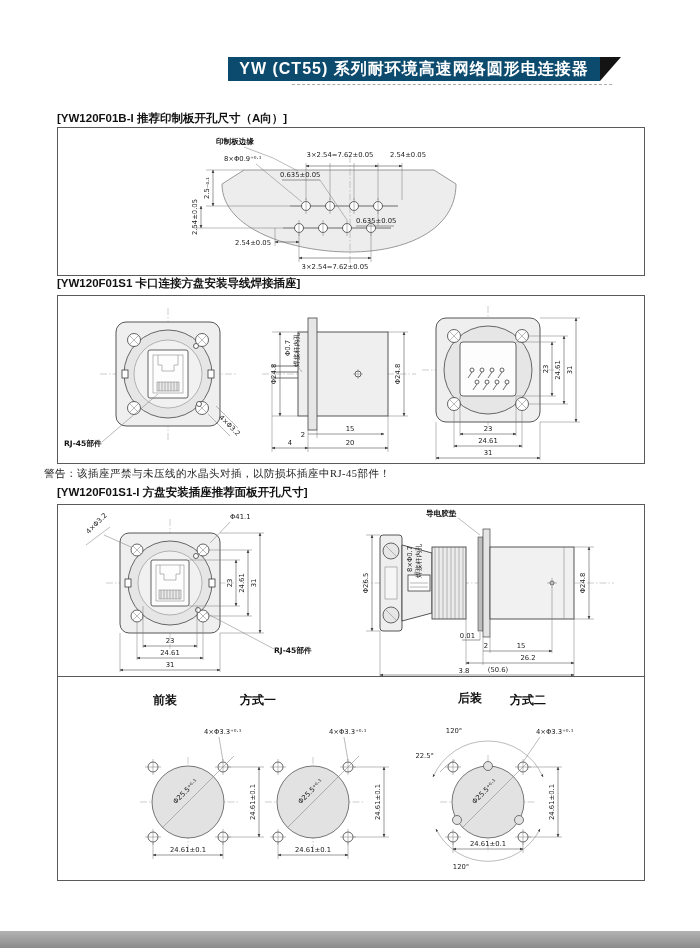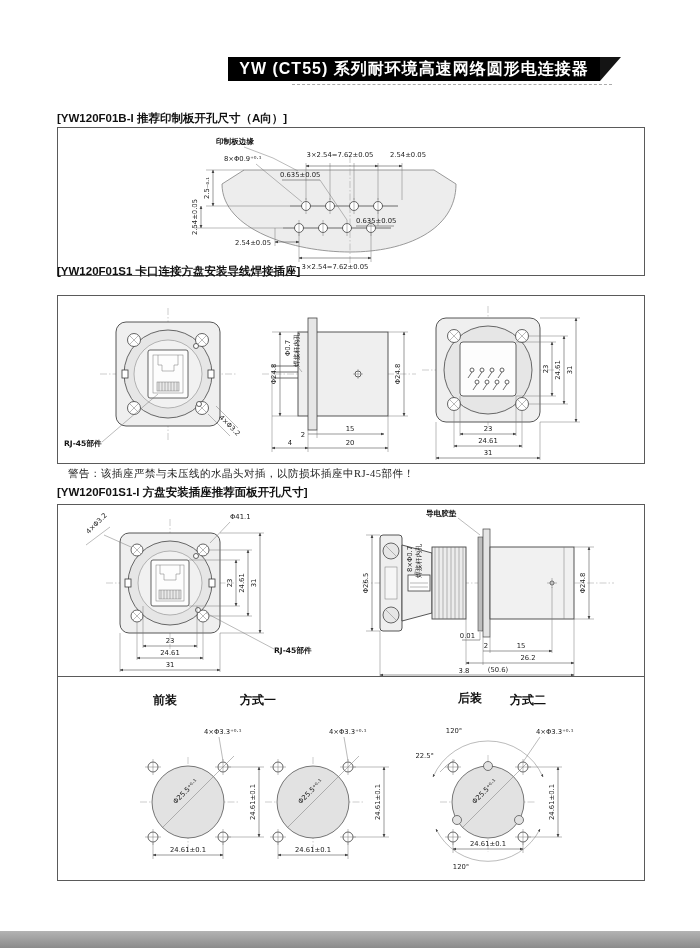--- a/index.html
+++ b/index.html
@@ -1,26 +1,26 @@
 <!DOCTYPE html>
 <html><head>
 <meta charset="utf-8">
 <style>
   html,body{margin:0;padding:0;}
   body{width:700px;height:950px;background:#ffffff;position:relative;
        font-family:"Liberation Sans","DejaVu Sans",sans-serif;overflow:hidden;}
   .page{position:absolute;inset:0;background:#fff;}
-  .banner{position:absolute;left:228px;top:57px;width:372px;height:24px;background:#000000;
+  .banner{position:absolute;left:228px;top:57px;width:372px;height:24px;background:#0c4a6e;
           color:#fff;display:flex;align-items:center;justify-content:center;
           font-weight:bold;font-size:16px;letter-spacing:1px;white-space:nowrap;}
   .banner-tail{position:absolute;left:600px;top:57px;width:21px;height:24px;background:#141414;
           clip-path:polygon(0 0,100% 0,0 100%);}
   .banner-underline{position:absolute;left:292px;top:84px;width:320px;border-top:1px dashed #aaa;}
   .sec-h{position:absolute;left:57px;font-weight:bold;font-size:11.5px;color:#111;white-space:nowrap;}
-  .warn{position:absolute;left:68px;top:467px;font-family:"Liberation Serif","DejaVu Serif",serif;
+  .warn{position:absolute;left:44px;top:467px;font-family:"Liberation Serif","DejaVu Serif",serif;
         font-size:10.5px;color:#222;letter-spacing:.5px;white-space:nowrap;}
   .box{position:absolute;left:57px;width:586px;border:1px solid #5a5a5a;background:#fff;}
   .footer-bar{position:absolute;left:0;top:931px;width:700px;height:17px;
         background:linear-gradient(#b3b3b3,#8b8b8b);}
   svg{display:block;}
   svg text{font-family:"DejaVu Sans","Liberation Sans",sans-serif;}
   .dim{font-size:6.8px;fill:#1a1a1a;}
   .lbl{font-size:7.6px;fill:#111;font-weight:bold;}
   .big{font-size:12px;fill:#111;font-weight:bold;}
   .s{stroke:#4a4a4a;stroke-width:.8;fill:none;}
@@ -109,21 +109,21 @@
       <text class="dim" x="213" y="117" text-anchor="end">2.54±0.05</text>
       <text class="dim" x="298" y="95" text-anchor="start">0.635±0.05</text>
       <line class="dimln" x1="298" y1="98" x2="336" y2="98"></line>
         <line class="thin" x1="320" y1="83" x2="320" y2="98"></line>
       <line class="thin" x1="313" y1="105" x2="313" y2="134"></line>
       <line class="dimln" x1="241" y1="130" x2="313" y2="130" marker-start="url(#ar)" marker-end="url(#ar)"></line>
       <text class="dim" x="277" y="141" text-anchor="middle">3×2.54=7.62±0.05</text>
     </svg>
   </div>
 
-  <div class="sec-h" style="top:264px;">[YW120F01S1 卡口连接方盘安装导线焊接插座]</div>
+  <div class="sec-h" style="top:276px;">[YW120F01S1 卡口连接方盘安装导线焊接插座]</div>
   <div class="box" style="top:295px;height:167px;">
     <svg width="584" height="165" viewBox="0 0 584 165">
 
       <g>
         <line class="cl" x1="110" y1="12" x2="110" y2="146"></line>
           <line class="cl" x1="42" y1="78" x2="178" y2="78"></line>
         <rect class="face" x="58" y="26" width="104" height="104" rx="10"></rect>
         <circle class="face2" cx="110" cy="78" r="44"></circle>
         <circle class="thin" cx="110" cy="78" r="34" style="fill:#f1f1f1"></circle>
         <g>

